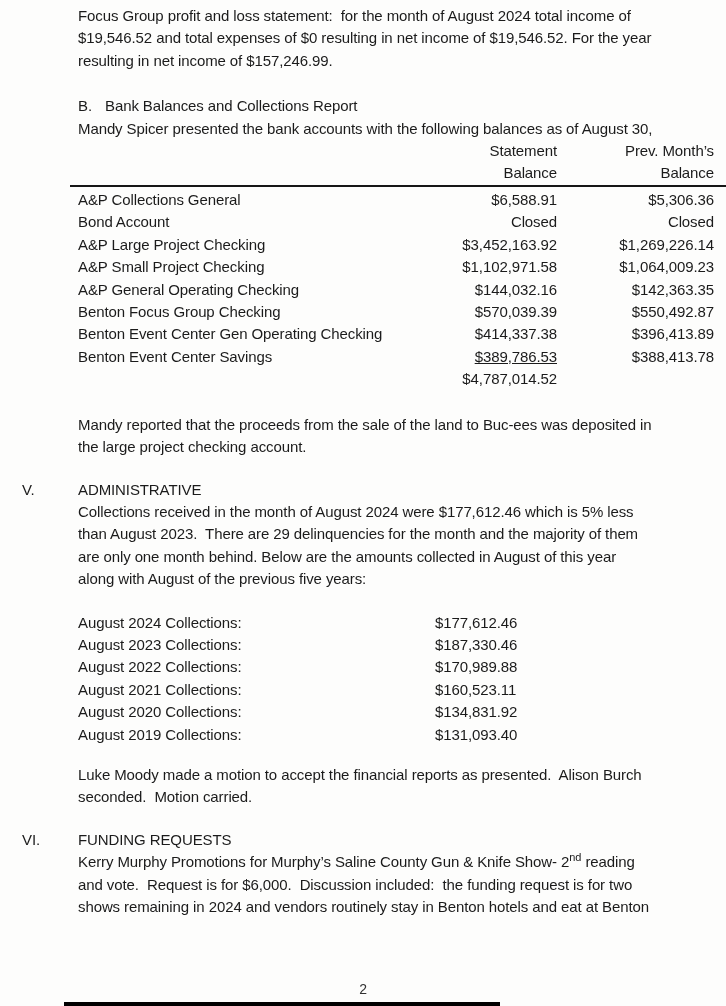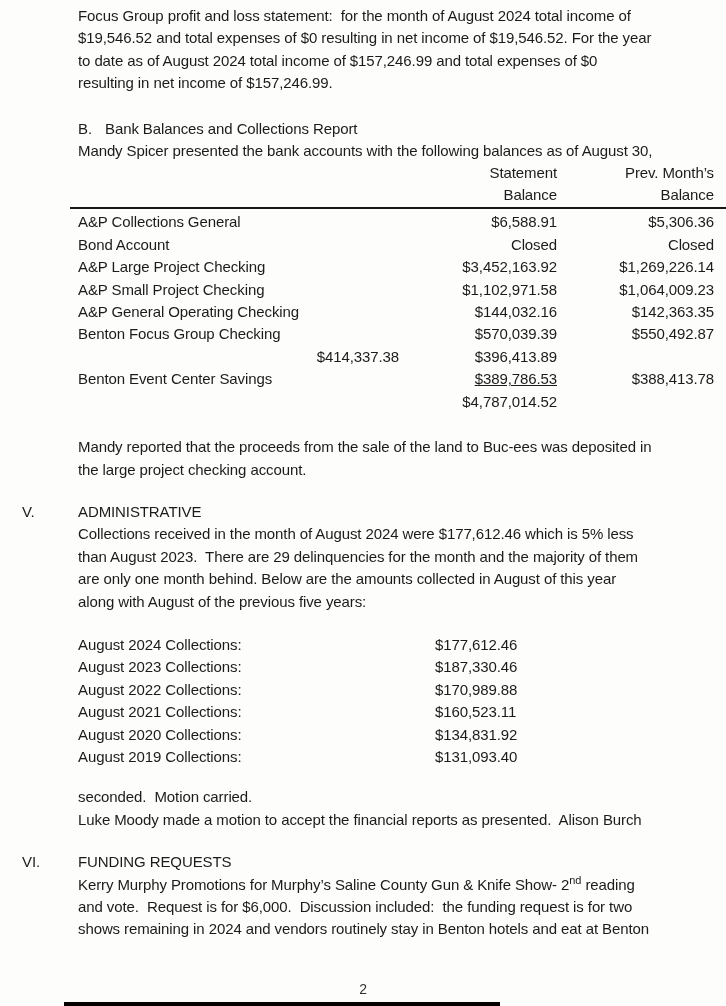--- a/index.html
+++ b/index.html
@@ -61,21 +61,20 @@
 </style>
 </head>
 <body>
 
 <div class="page">
   <div class="body">
 
     <div class="para">
         <div class="line">Focus Group profit and loss statement:  for the month of August 2024 total income of</div>
         <div class="line">$19,546.52 and total expenses of $0 resulting in net income of $19,546.52. For the year</div>
-        <div class="line">to date as of August 2024 total income of $157,246.99 and total expenses of $0</div>
         <div class="line">resulting in net income of $157,246.99.</div>
       </div>
 
     <div class="b-heading">
       <span class="b-label">B.</span>
       <span>Bank Balances and Collections Report</span>
     </div>
 
     <div class="para">
         <div class="line">Mandy Spicer presented the bank accounts with the following balances as of August 30,</div>
@@ -118,20 +117,21 @@
             <span>A&amp;P General Operating Checking</span>
             <span class="col-right">$144,032.16</span>
             <span class="col-right">$142,363.35</span>
           </div>
           <div class="bank-row">
             <span>Benton Focus Group Checking</span>
             <span class="col-right">$570,039.39</span>
             <span class="col-right">$550,492.87</span>
           </div>
           <div class="bank-row">
+            <span>Benton Event Center Gen Operating Checking</span>
             <span class="col-right">$414,337.38</span>
             <span class="col-right">$396,413.89</span>
           </div>
           <div class="bank-row">
             <span>Benton Event Center Savings</span>
             <span class="col-right u">$389,786.53</span>
             <span class="col-right">$388,413.78</span>
           </div>
         </div>
       <div class="bank-total-row">
@@ -179,22 +179,22 @@
           <span class="pair-label">August 2020 Collections:</span>
           <span class="pair-value">$134,831.92</span>
         </div>
         <div class="pair">
           <span class="pair-label">August 2019 Collections:</span>
           <span class="pair-value">$131,093.40</span>
         </div>
       </div>
 
     <div class="para mt4">
+        <div class="line">Luke Moody made a motion to accept the financial reports as presented.  Alison Burch</div>
         <div class="line">seconded.  Motion carried.</div>
-        <div class="line">Luke Moody made a motion to accept the financial reports as presented.  Alison Burch</div>
       </div>
 
     <div class="num-heading mt2">
       <span class="numeral">VI.</span>
       <span>FUNDING REQUESTS</span>
     </div>
 
     <div class="para">
       <div class="line"><span>Kerry Murphy Promotions for Murphy’s Saline County Gun &amp; Knife Show- 2</span><sup>nd</sup><span> reading</span></div>
       <div>

